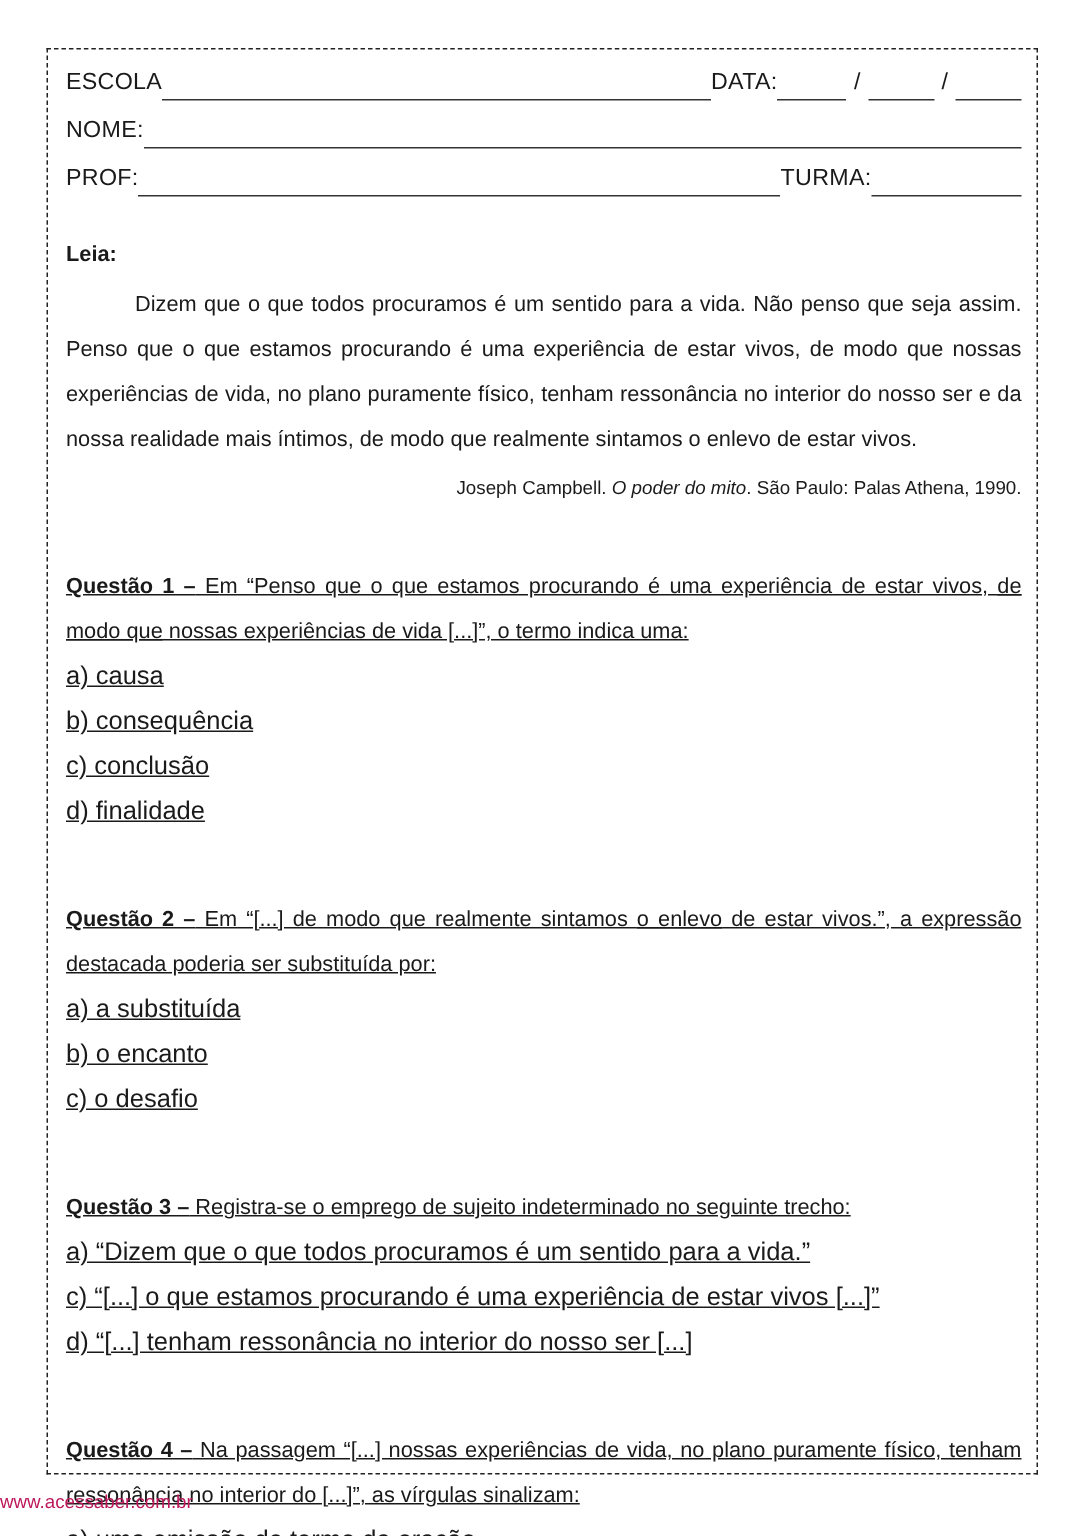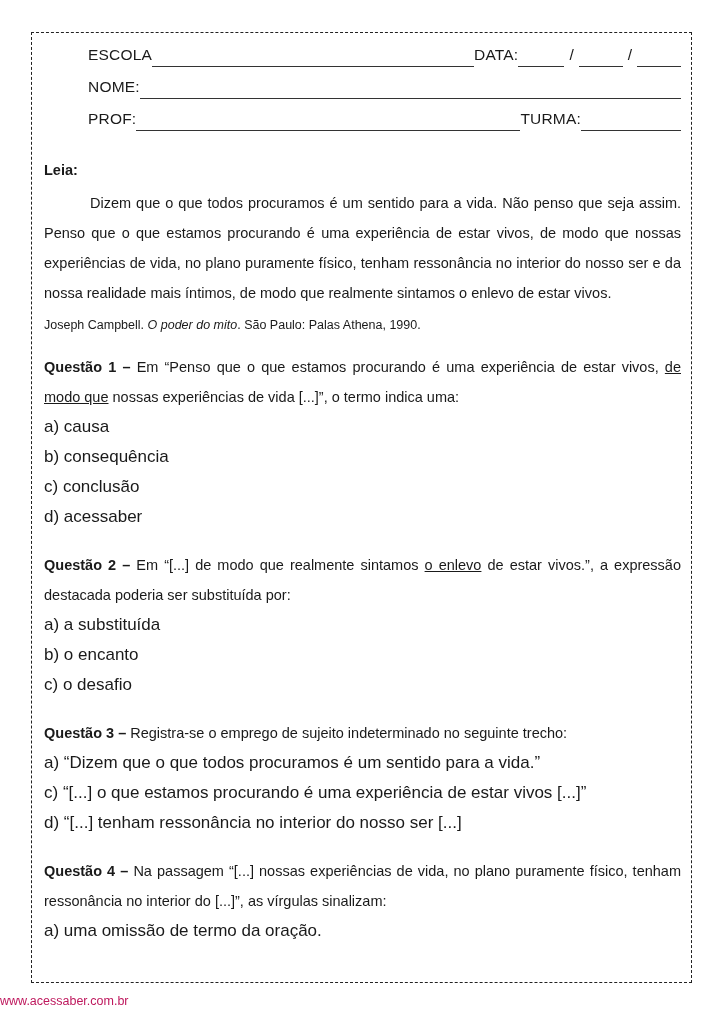--- a/index.html
+++ b/index.html
@@ -44,21 +44,20 @@
   }
 
   
   .hdr-row {
     display: flex;
     align-items: flex-end;
     font-size: 15.5px;
     line-height: 30px;
     white-space: nowrap;
     margin-bottom: 2px;
-    margin-left: 44px;
   }
   .hdr-label {
     flex: 0 0 auto;
     letter-spacing: 0.2px;
   }
   .rule {
     flex: 1 1 auto;
     border-bottom: 1.3px solid #333;
     height: 16px;
     margin: 0 0 3px 0;
@@ -79,27 +78,27 @@
   }
   .passage {
     font-size: 14.5px;
     line-height: 30px;
     text-align: justify;
     text-indent: 46px;
     margin: 0;
   }
   .source {
     font-size: 12.5px;
-    text-align: left;
+    text-align: right;
     margin: 8px 0 0 0;
     line-height: 18px;
   }
   .source i { font-style: italic; }
 
-  .qblock { margin-top: 18px; }
+  .qblock { margin-top: 42px; text-decoration: underline; }
   .qstem {
     font-size: 14.5px;
     line-height: 30px;
     text-align: justify;
     margin: 0;
   }
   .qstem b { font-weight: bold; }
   .qstem u, .alt u { text-decoration: underline; }
   .alt {
     font-size: 17px;
@@ -157,21 +156,21 @@
       <i>O poder do mito</i><span>. São Paulo: Palas Athena, 1990.</span>
     </p>
 
     <div class="qblock">
       <p class="qstem">
         <b>Questão 1 –</b><span> Em “Penso que o que estamos procurando é uma experiência de estar vivos, </span><u>de modo que</u><span> nossas experiências de vida [...]”, o termo indica uma:</span>
       </p>
       <p class="alt">a) causa</p>
       <p class="alt">b) consequência</p>
       <p class="alt">c) conclusão</p>
-      <p class="alt">d) acessaber</p>
+      <p class="alt">d) finalidade</p>
     </div>
 
     <div class="qblock">
       <p class="qstem">
         <b>Questão 2 –</b><span> Em “[...] de modo que realmente sintamos </span><u>o enlevo</u><span> de estar vivos.”, a expressão destacada poderia ser substituída por:</span>
       </p>
       <p class="alt">a) a substituída</p>
       <p class="alt">b) o encanto</p>
       <p class="alt">c) o desafio</p>
     </div>

